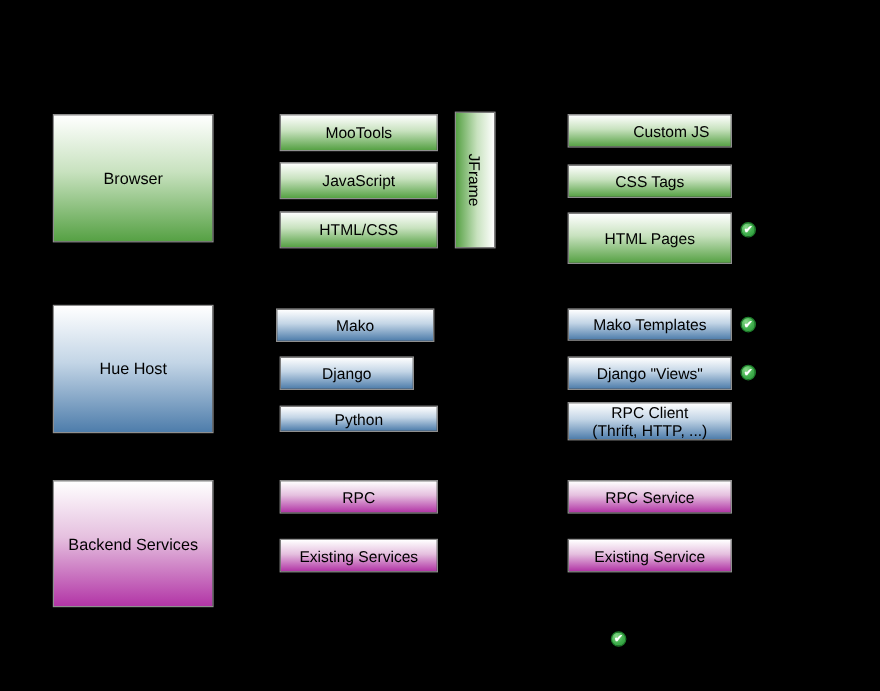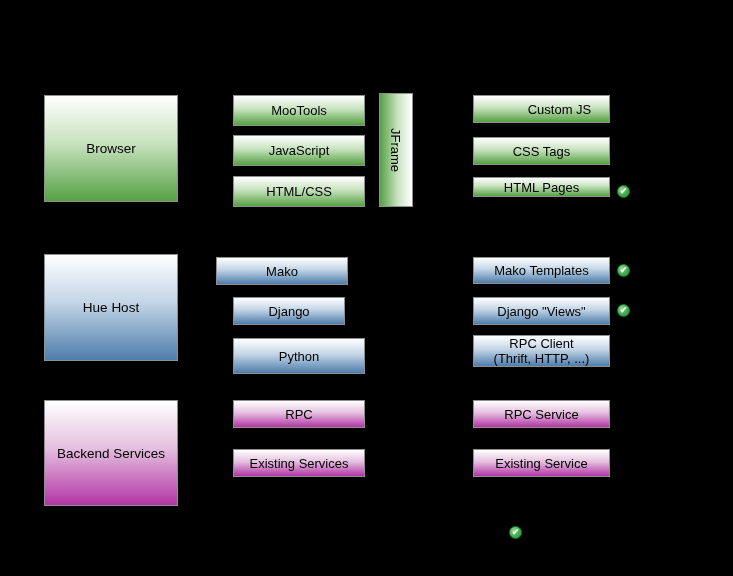--- a/index.html
+++ b/index.html
@@ -52,30 +52,30 @@
   <div class="box green big" style="left:44px;top:95px;width:134px;height:107px;">Browser</div>
   <div class="box blue big" style="left:44px;top:254px;width:134px;height:107px;">Hue Host</div>
   <div class="box magenta big" style="left:44px;top:400px;width:134px;height:106px;">Backend Services</div>
 
   <div class="box green" style="left:233px;top:95px;width:132px;height:31px;">MooTools</div>
   <div class="box green" style="left:233px;top:176px;width:132px;height:31px;">HTML/CSS</div>
   <div class="box green" style="left:233px;top:135px;width:132px;height:31px;">JavaScript</div>
 
   <div class="box green" style="left:339px;top:133px;width:114px;height:34px;transform:rotate(90deg);">JFrame</div>
 
-  <div class="box blue" style="left:216px;top:257px;width:132px;height:28px;">Mako</div>
+  <div class="box blue" style="left:230px;top:257px;width:132px;height:28px;">Mako</div>
   <div class="box blue" style="left:233px;top:297px;width:112px;height:28px;">Django</div>
-  <div class="box blue" style="left:233px;top:338px;width:132px;height:36px;">Python</div>
+  <div class="box blue" style="left:233px;top:338px;width:132px;height:22px;">Python</div>
 
   <div class="box magenta" style="left:233px;top:400px;width:132px;height:28px;text-align:center;">RPC</div>
   <div class="box magenta" style="left:233px;top:449px;width:132px;height:28px;">Existing Services</div>
 
   <div class="box green" style="left:473px;top:95px;width:137px;height:28px;padding-left:36px;">Custom JS</div>
   <div class="box green" style="left:473px;top:137px;width:137px;height:28px;">CSS Tags</div>
-  <div class="box green" style="left:473px;top:177px;width:137px;height:20px;text-align:center;">HTML Pages</div>
+  <div class="box green" style="left:473px;top:177px;width:137px;height:43px;text-align:center;">HTML Pages</div>
 
   <div class="box blue" style="left:473px;top:257px;width:137px;height:27px;">Mako Templates</div>
   <div class="box blue" style="left:473px;top:297px;width:137px;height:28px;">Django "Views"</div>
   <div class="box blue twoline" style="left:473px;top:335px;width:137px;height:32px;">
     <span>RPC Client</span>
     <span>(Thrift, HTTP, ...)</span>
   </div>
 
   <div class="box magenta" style="left:473px;top:400px;width:137px;height:28px;">RPC Service</div>
   <div class="box magenta" style="left:473px;top:449px;width:137px;height:28px;">Existing Service</div>

